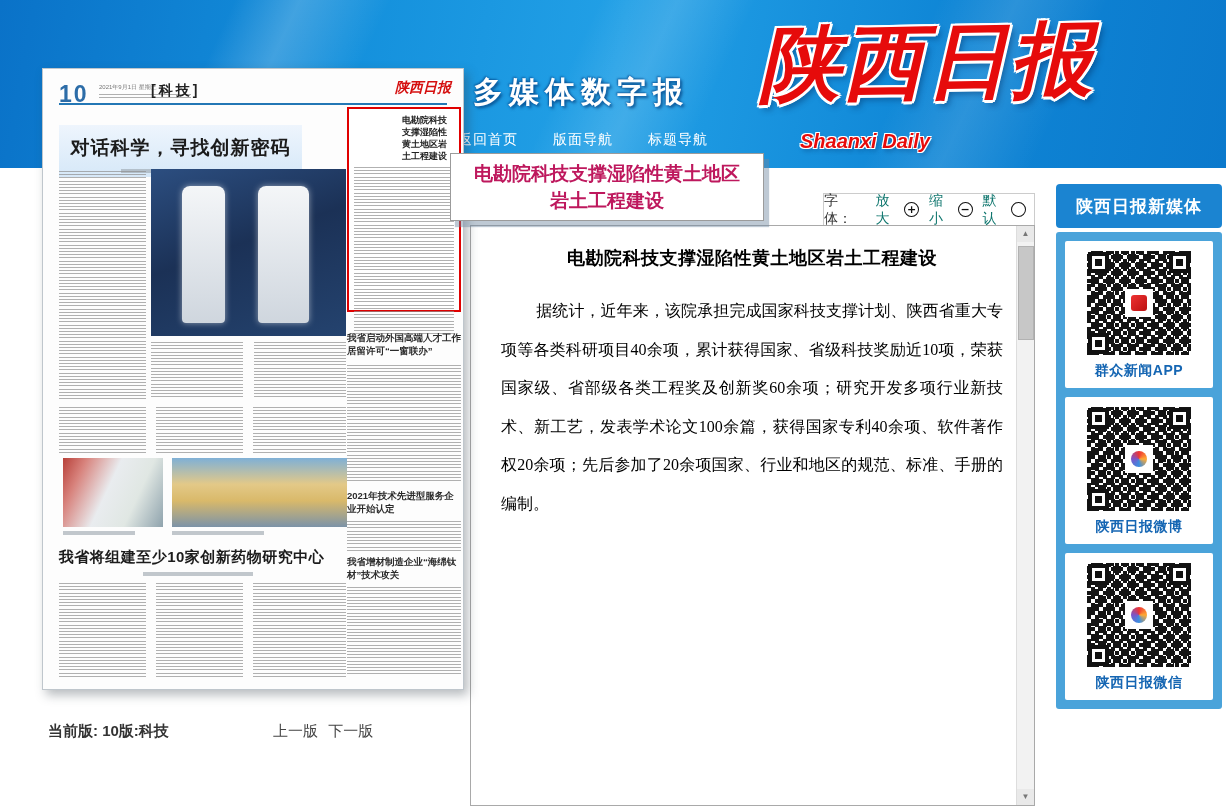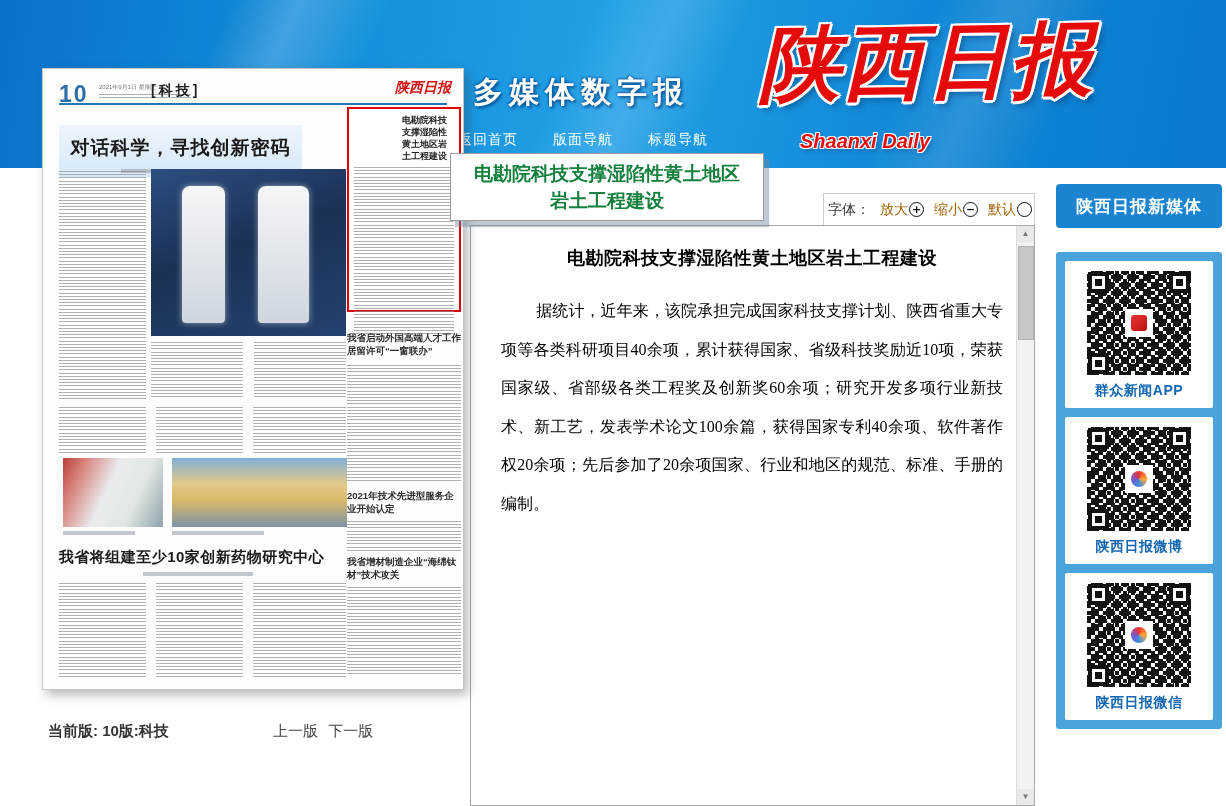--- a/index.html
+++ b/index.html
@@ -51,27 +51,27 @@
     font-size:15px;font-weight:bold;color:#1c1c1c;letter-spacing:.5px;}
   .redbox{position:absolute;left:304px;top:38px;width:114px;height:205px;border:2px solid #e00000;
     background:#fff;box-sizing:border-box;padding:5px 5px 4px;}
   .redbox .t{font-size:9px;font-weight:bold;color:#222;line-height:12px;text-align:left;padding-left:48px;}
   .sidehead{position:absolute;left:304px;width:114px;font-size:9.5px;font-weight:bold;color:#2b2b2b;line-height:13px;}
 
   
   .tooltip{position:absolute;left:450px;top:153px;width:312px;height:66px;background:#fff;
     border:1px solid #9b9b9b;box-shadow:5px 6px 1px rgba(110,135,160,.45);z-index:30;
     display:flex;flex-direction:column;justify-content:center;}
-  .tooltip div{text-align:center;font-size:19px;font-weight:bold;color:#15803d;line-height:27px;}
+  .tooltip div{text-align:center;font-size:19px;font-weight:bold;color:#be185d;line-height:27px;}
 
   
   .fcell{position:absolute;left:823px;top:193px;width:212px;height:32px;border:1px solid #ccc;
     border-bottom:none;background:#fff;display:flex;align-items:center;justify-content:flex-end;
-    gap:10px;box-sizing:border-box;padding-right:2px;font-size:14px;color:#333;z-index:3;}
-  .fcell a{color:#a16207;text-decoration:none;display:inline-flex;align-items:center;}
+    gap:10px;box-sizing:border-box;padding-right:8px;font-size:14px;color:#333;z-index:3;}
+  .fcell a{color:#0f766e;text-decoration:none;display:inline-flex;align-items:center;}
   .cir{display:inline-flex;align-items:center;justify-content:center;width:13px;height:13px;
     border:1.5px solid #111;border-radius:50%;margin-left:1px;font:700 11px/11px "DejaVu Sans",sans-serif;color:#111;}
   .cir.plus::before{content:"+";}
   .cir.minus::before{content:"−";}
 
   
   .artbox{position:absolute;left:470px;top:225px;width:565px;height:581px;background:#fff;
     border:1px solid #a9a9a9;box-sizing:border-box;z-index:1;}
   .artscroll{position:absolute;right:0;top:0;width:17px;height:100%;background:#f2f2f2;border-left:1px solid #ddd;}
   .sbarr{position:absolute;left:0;width:17px;height:16px;background:#e9e9e9;color:#777;
@@ -84,21 +84,21 @@
   .artcontent{position:absolute;left:0;top:0;right:17px;bottom:0;padding:20px 14px 0 30px;overflow:hidden;}
   .artcontent h1{margin:0 0 22px;text-align:center;font-size:18px;color:#000;letter-spacing:.5px;
     font-family:"Liberation Sans","DejaVu Sans",sans-serif;}
   .artcontent p{margin:0;text-indent:2.2em;font-family:"Liberation Serif","DejaVu Serif",serif;
     font-size:16px;line-height:38.5px;color:#000;text-align:justify;}
 
   
   .side{position:absolute;left:1056px;top:184px;width:166px;z-index:2;}
   .side .shead{height:44px;background:#1b84d1;border-radius:4px;color:#fff;font-size:17px;font-weight:bold;
     display:flex;align-items:center;justify-content:center;letter-spacing:1px;}
-  .side .spanel{margin-top:24px;background:#4aa3da;border-radius:3px;padding:9px 9px;}
+  .side .spanel{margin-top:4px;background:#4aa3da;border-radius:3px;padding:9px 9px;}
   .qrcard{background:#fff;border-radius:2px;margin-bottom:9px;padding:10px 0 8px;text-align:center;}
   .qrcard:last-child{margin-bottom:0;}
   .qr{position:relative;width:104px;height:104px;margin:0 auto 7px;
     background-image:
       repeating-conic-gradient(#141414 0% 25%,transparent 0% 50%),
       repeating-conic-gradient(#141414 0% 25%,#fff 0% 50%);
     background-size:15px 15px,8px 8px;background-position:4px 3px,0 0;}
   .qr .f{position:absolute;width:21px;height:21px;background:#fff;border:4px solid #111;box-sizing:border-box;}
   .qr .f::after{content:"";position:absolute;inset:3px;background:#111;}
   .qr .f.tl{top:1px;left:1px;}

